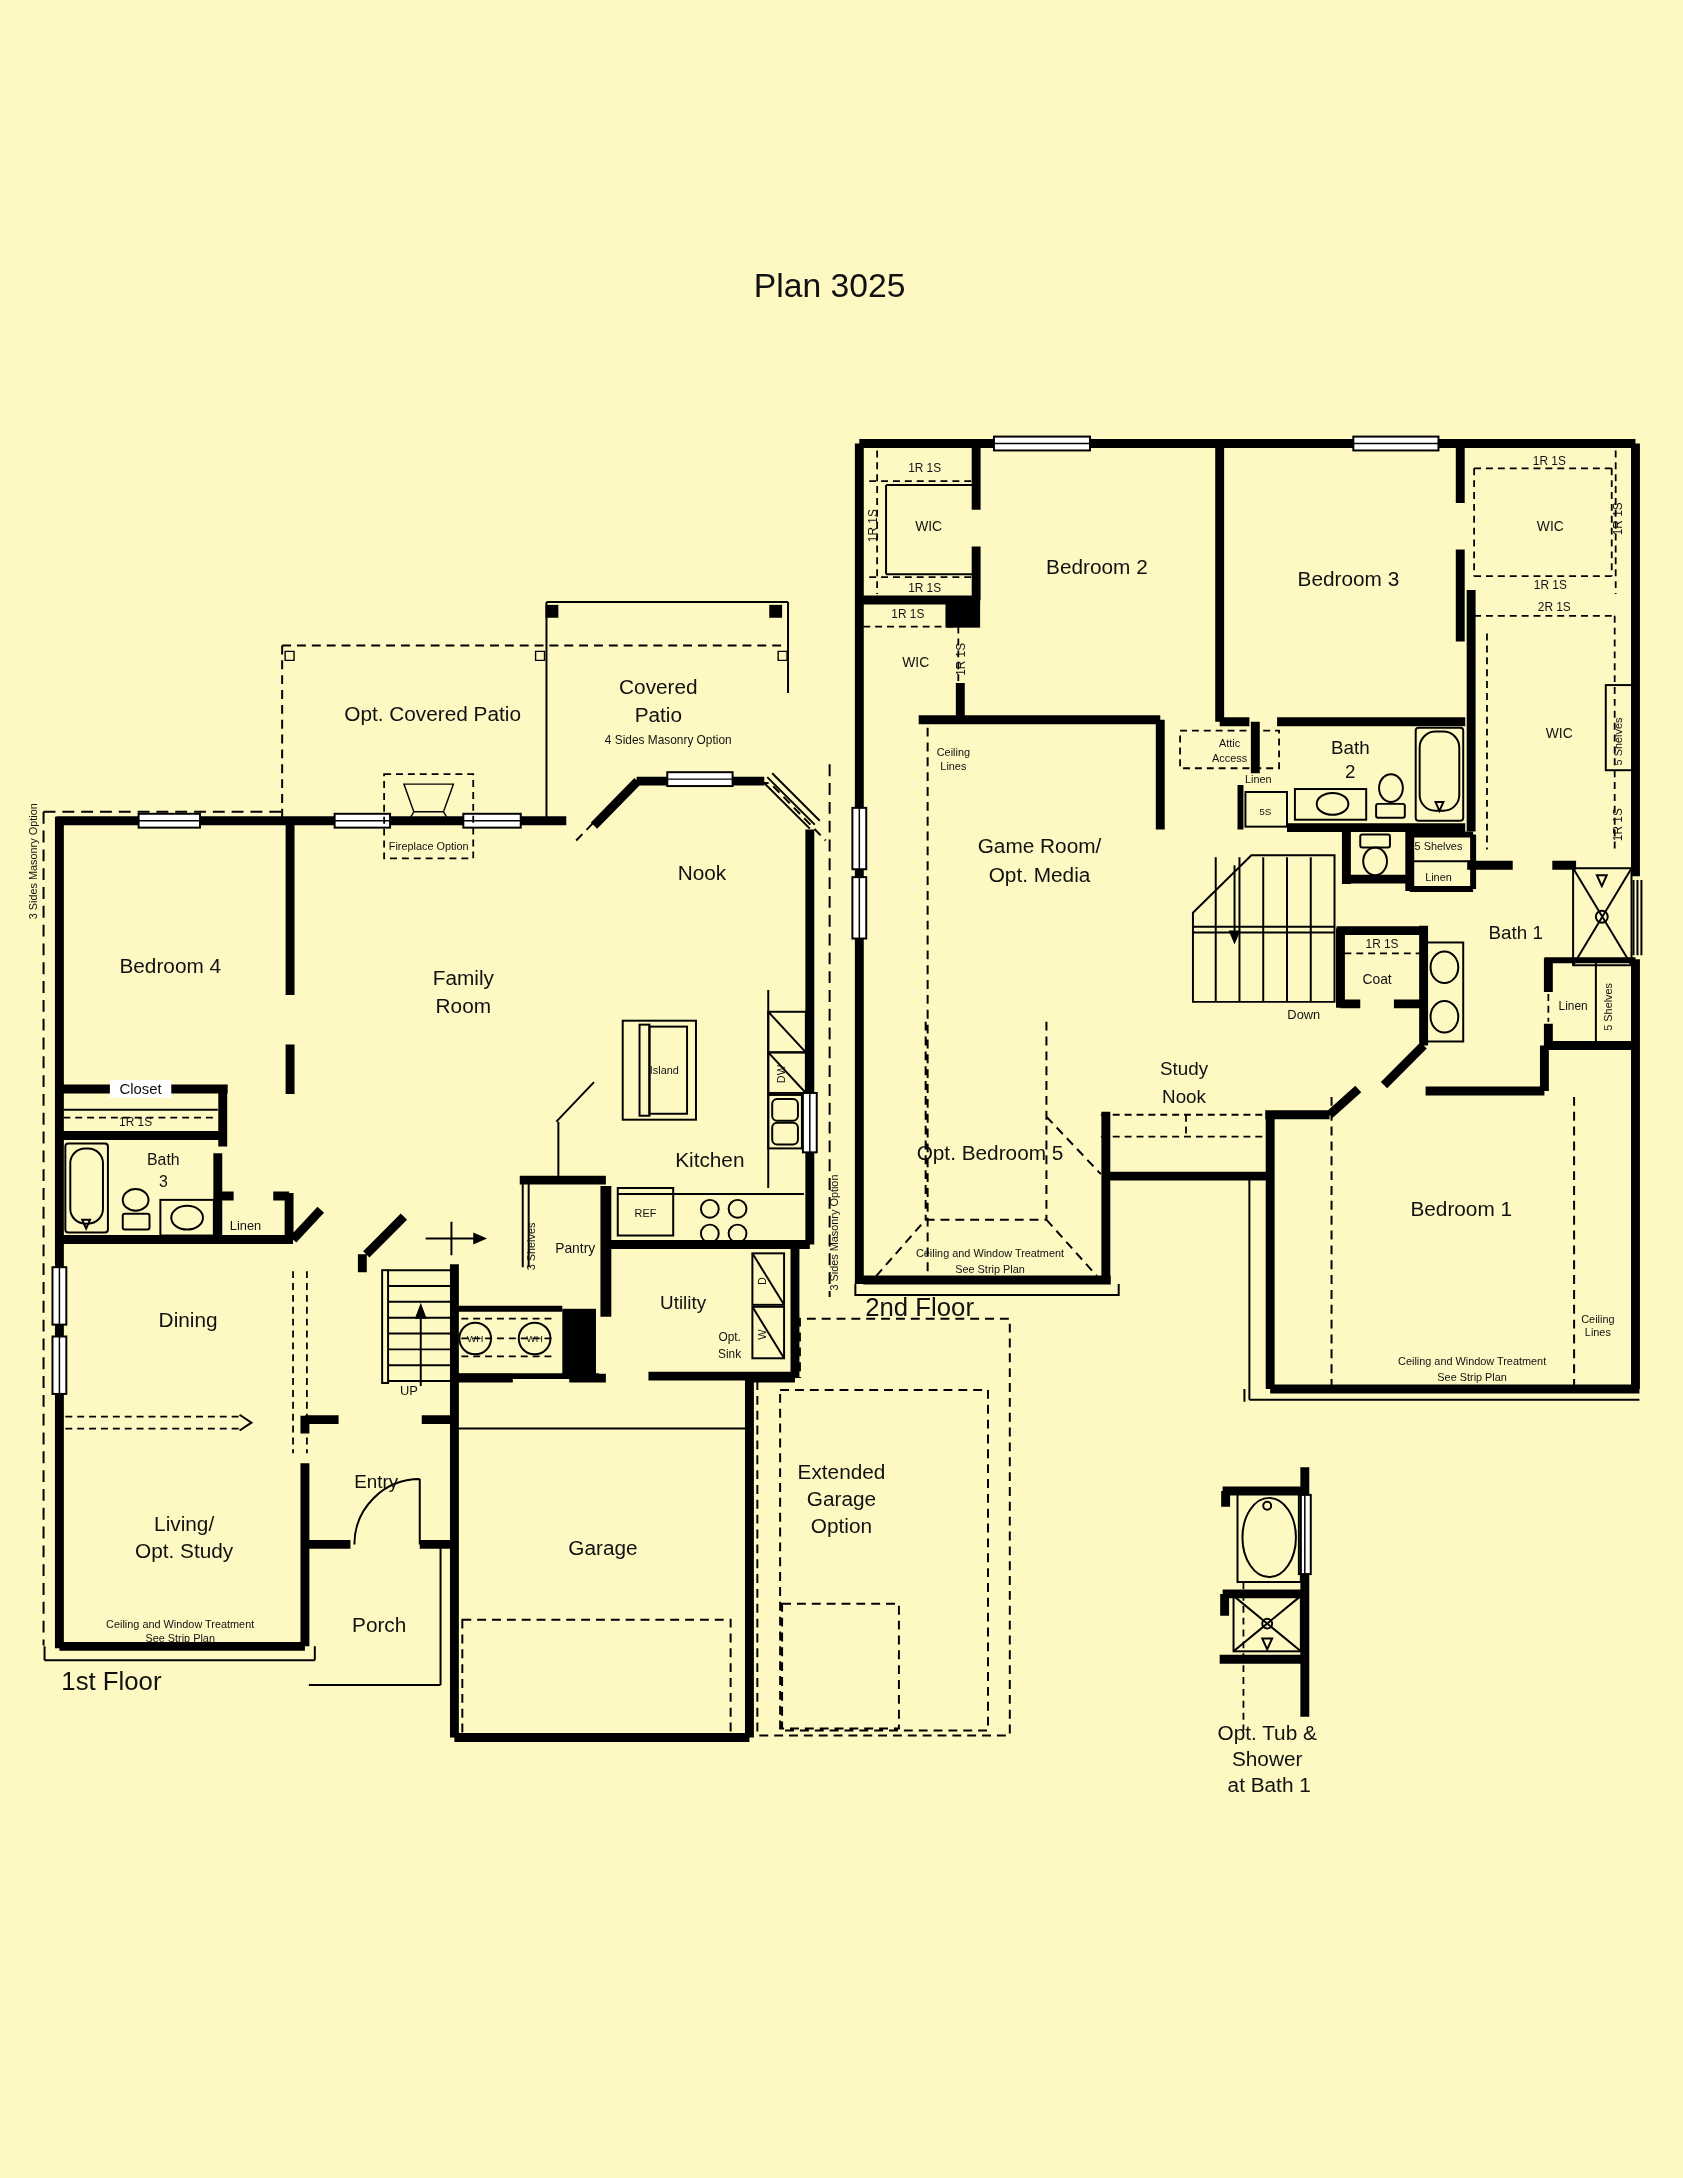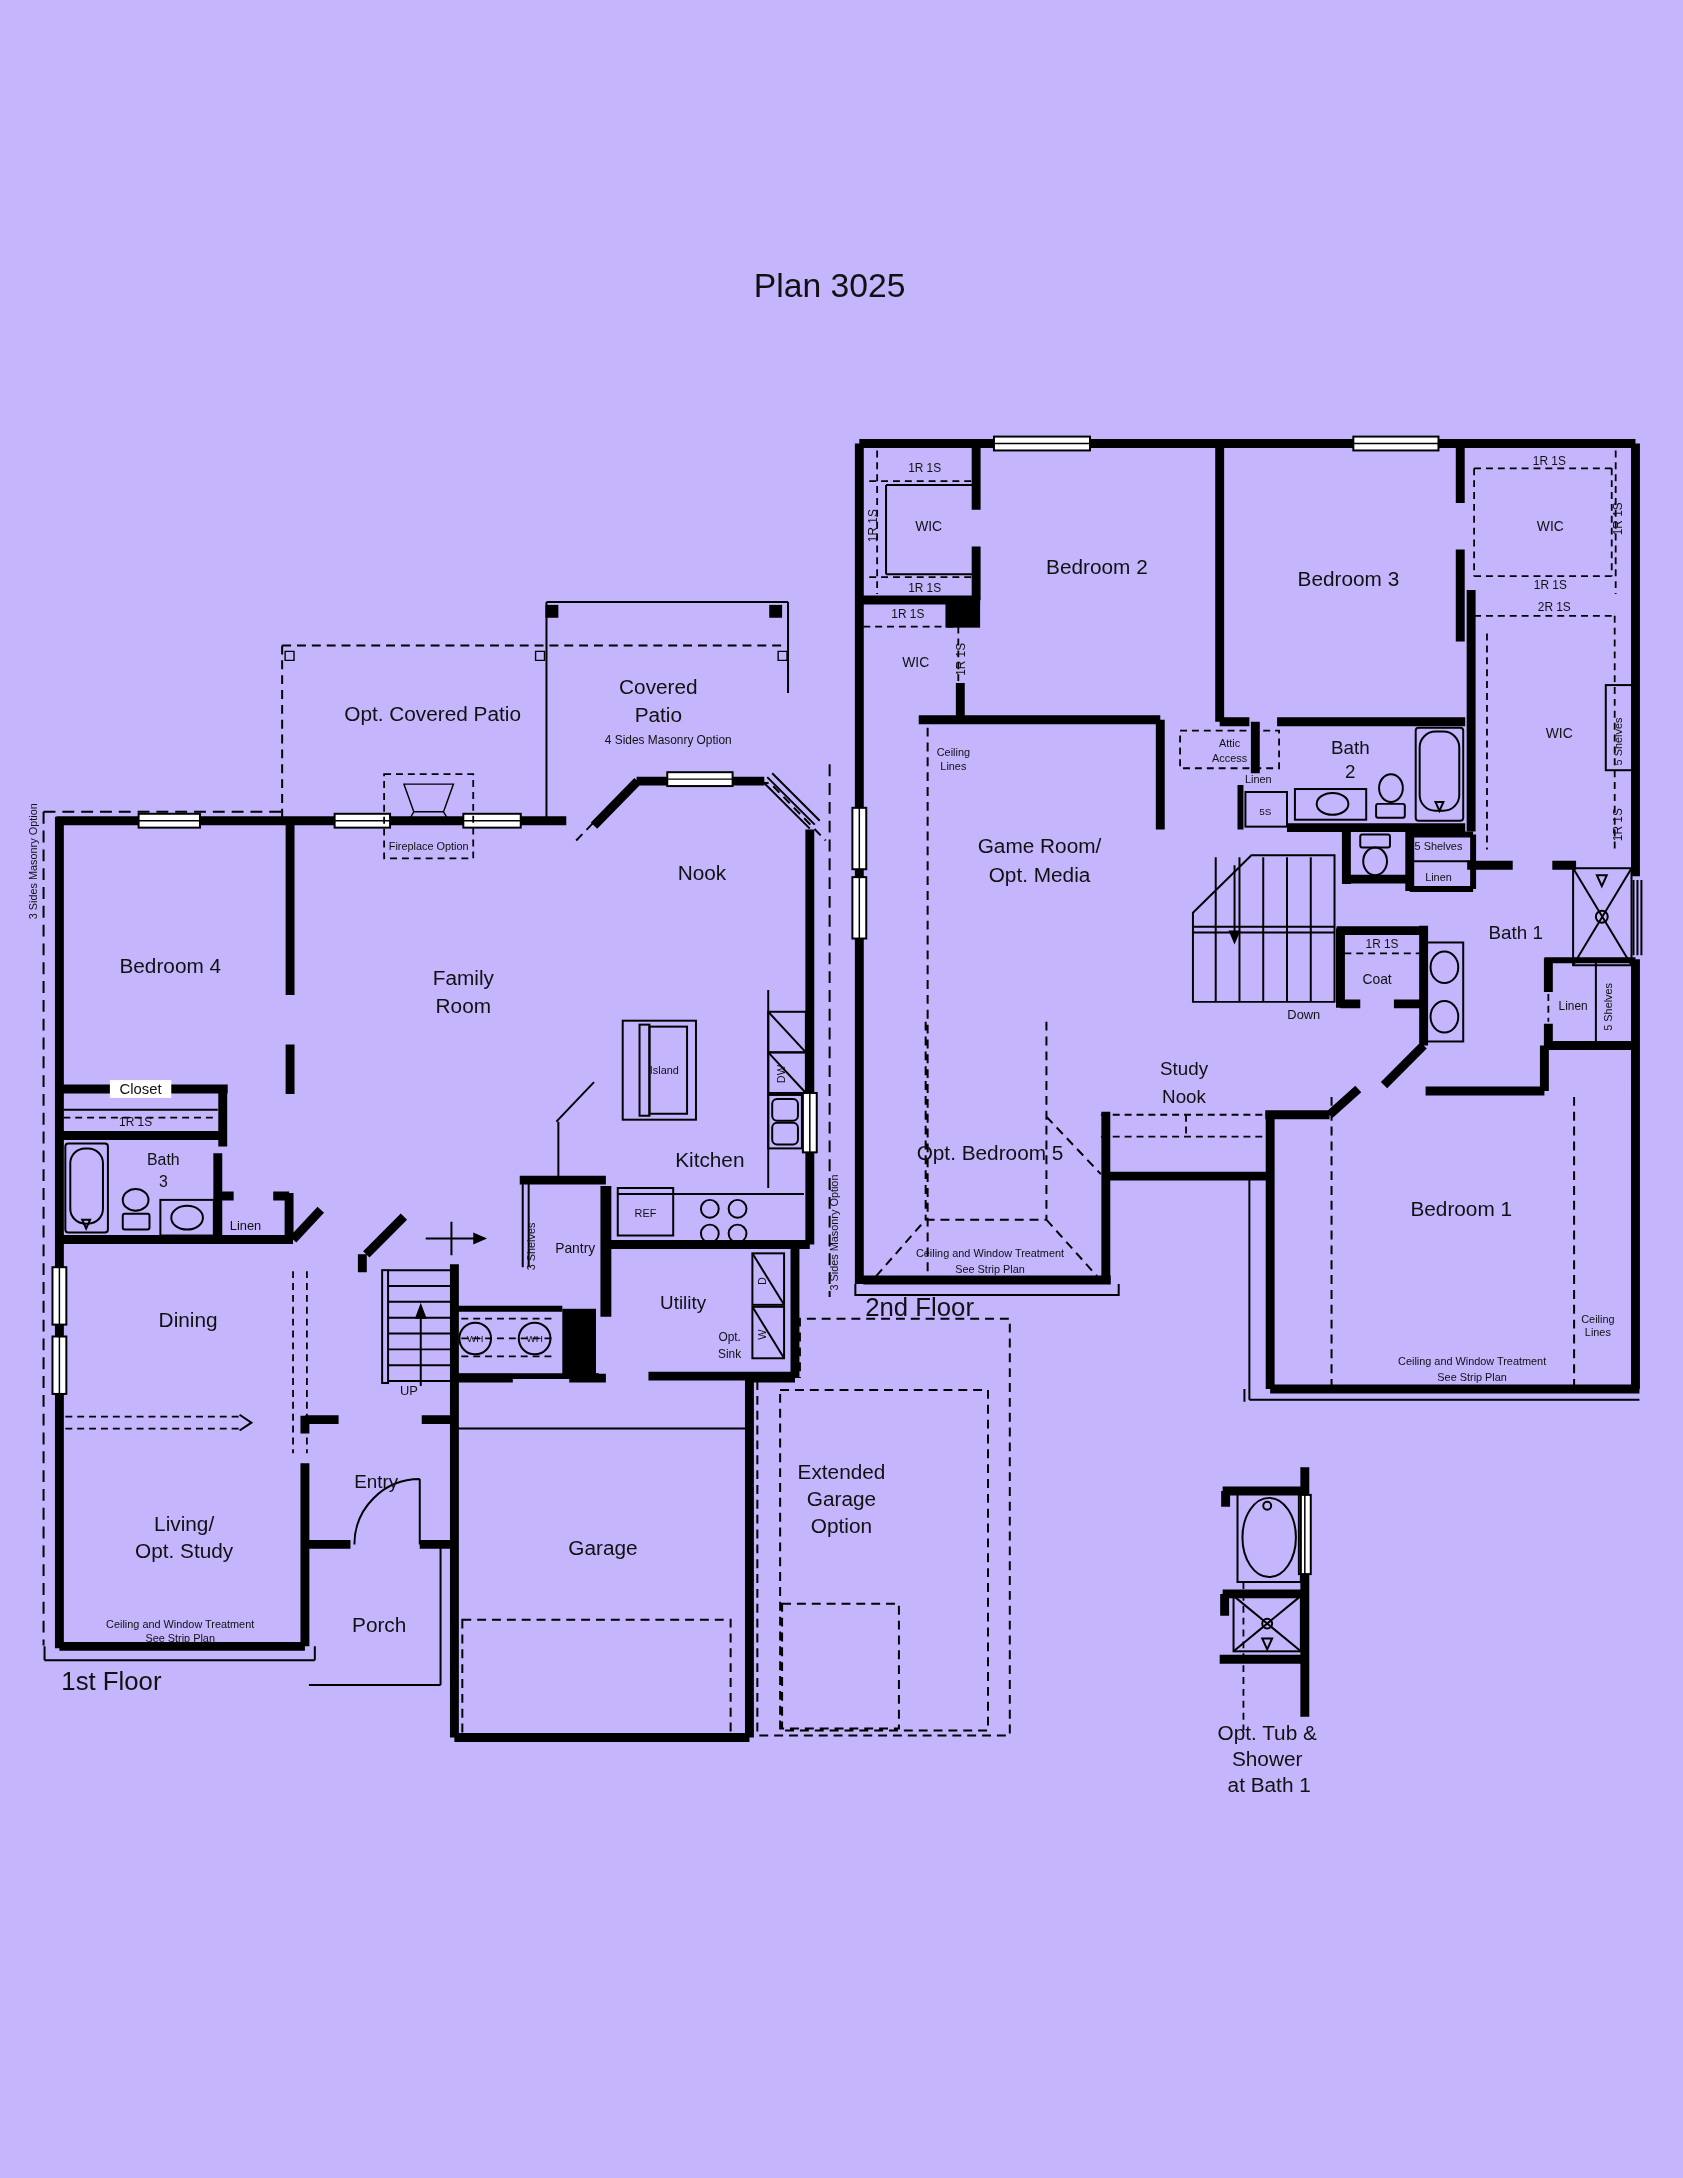--- a/index.html
+++ b/index.html
@@ -1,16 +1,16 @@
 <!DOCTYPE html>
 <html><head>
 <meta charset="utf-8">
 <style>
   html,body{margin:0;padding:0;background:#ffffff;}
-  .page{position:relative;width:1683px;height:2178px;background:#c4b5fd;overflow:hidden;}
+  .page{position:relative;width:1683px;height:2178px;background:#fef9c3;overflow:hidden;}
   svg{position:absolute;inset:0;}
   svg text{font-family:"Liberation Sans",sans-serif;fill:#111111;text-anchor:middle;}
   .t34{font-size:34px;}
   .t26{font-size:26px;}
   .t22{font-size:21px;}
   .t20{font-size:19px;}
   .t16{font-size:16px;}
   .t15{font-size:15px;}
   .t14{font-size:14px;}
   .t13{font-size:13px;}

